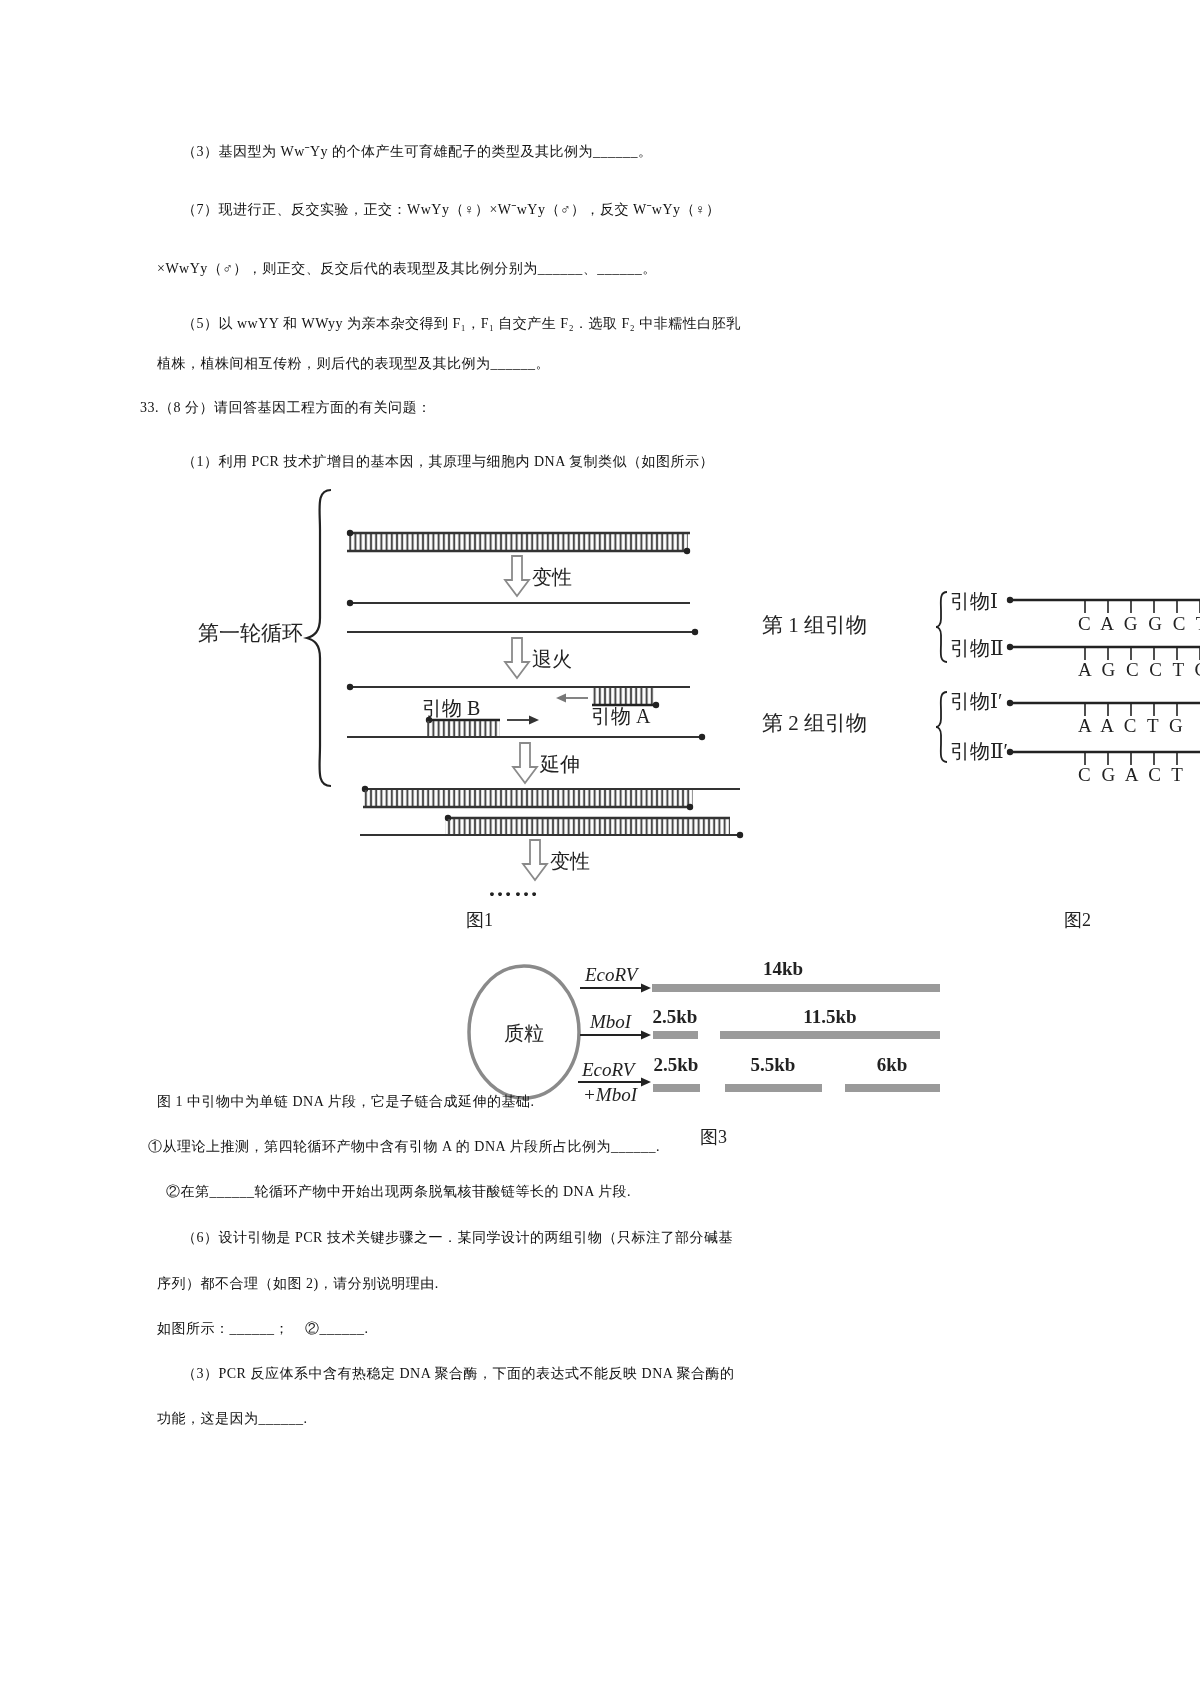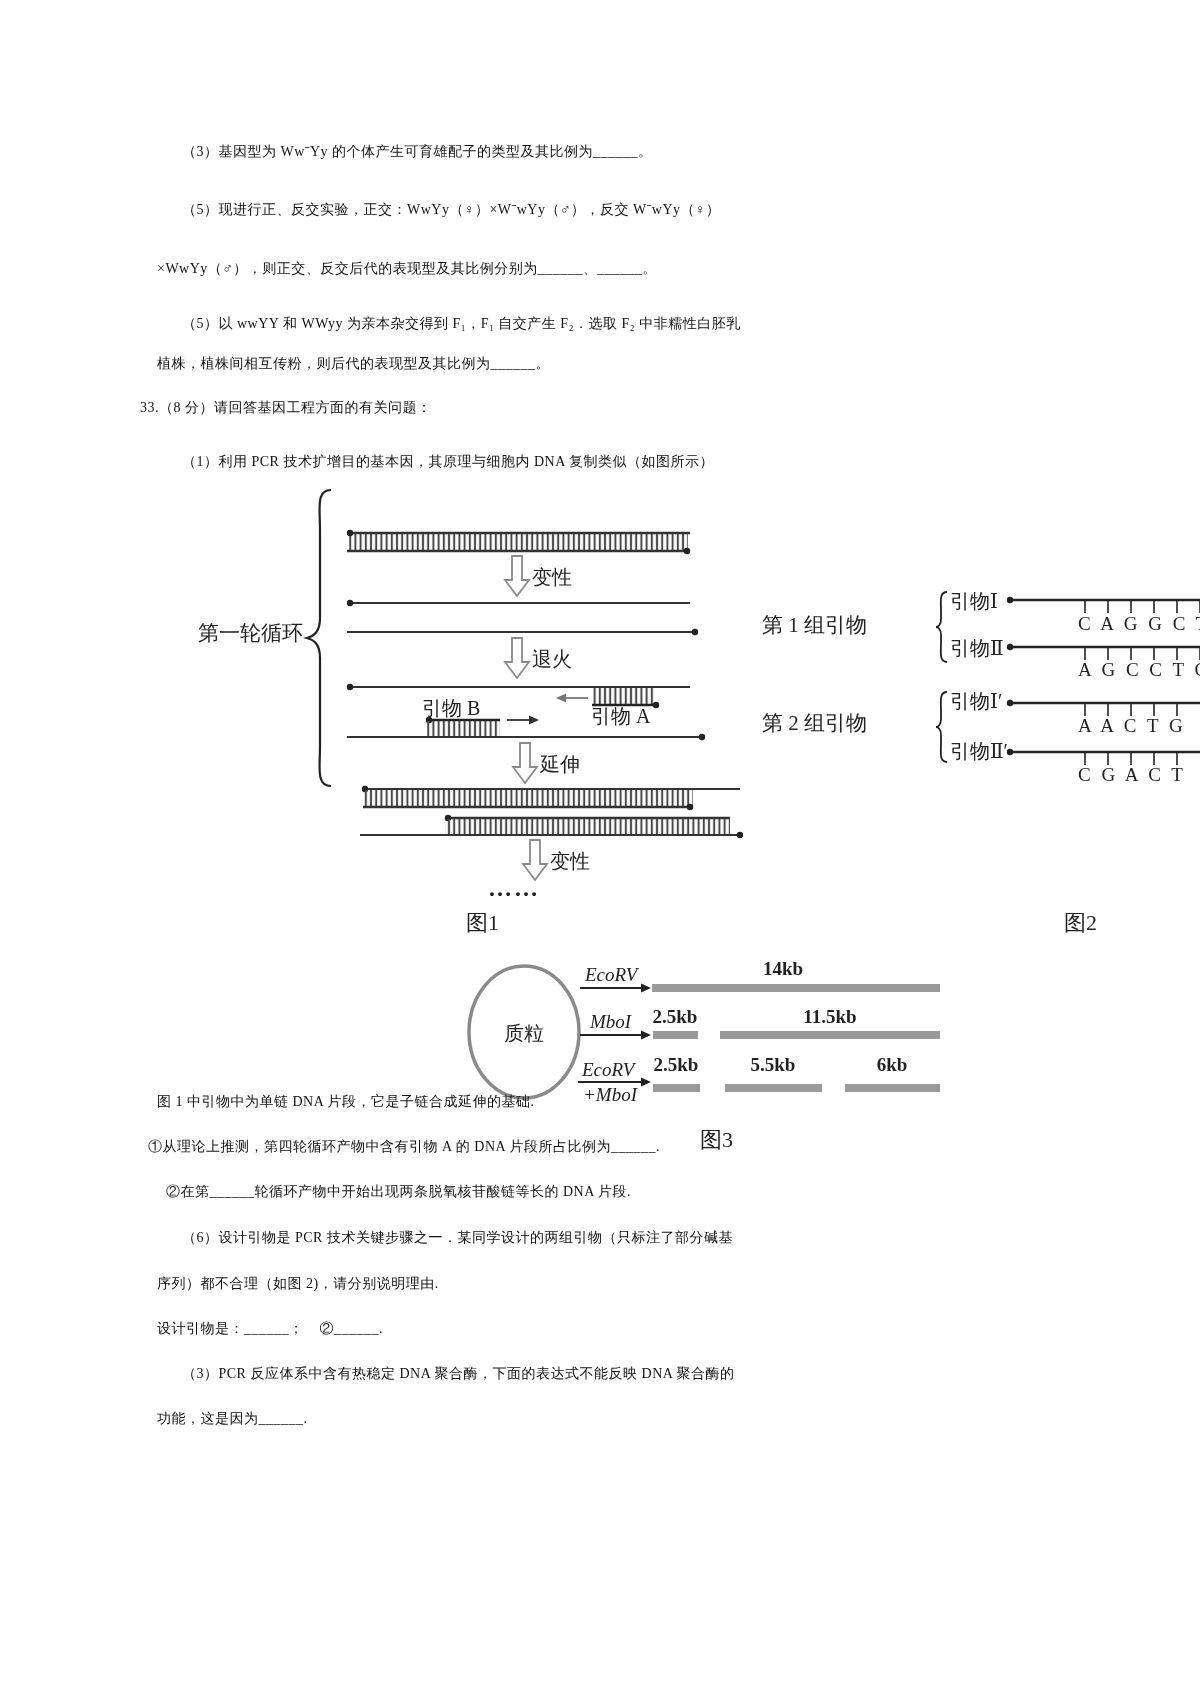--- a/index.html
+++ b/index.html
@@ -6,30 +6,30 @@
   body{
     width:1200px;height:1698px;position:relative;background:#ffffff;
     font-family:"Liberation Serif","DejaVu Serif",serif;color:#111;
   }
   .tline{
     position:absolute;font-size:14px;line-height:28px;white-space:pre;
     letter-spacing:0.5px;
     text-align:center;
   }
   .caption{
-    position:absolute;font-size:22px;color:#222;
+    position:absolute;font-size:18px;color:#222;
   }
   svg text{font-family:"Liberation Serif","DejaVu Serif",serif;fill:#222;}
   .fig{position:absolute;}
 </style>
 </head>
 <body>
 
 <div class="tline" style="top:138px;left:182px">（3）基因型为 WwˉYy 的个体产生可育雄配子的类型及其比例为______。</div>
-<div class="tline" style="top:196px;left:182px">（5）现进行正、反交实验，正交：WwYy（♀）×WˉwYy（♂），反交 WˉwYy（♀）</div>
+<div class="tline" style="top:196px;left:182px">（7）现进行正、反交实验，正交：WwYy（♀）×WˉwYy（♂），反交 WˉwYy（♀）</div>
 <div class="tline" style="top:255px;left:157px">×WwYy（♂），则正交、反交后代的表现型及其比例分别为______、______。</div>
 <div class="tline" style="top:310px;left:182px">（5）以 wwYY 和 WWyy 为亲本杂交得到 F₁，F₁ 自交产生 F₂．选取 F₂ 中非糯性白胚乳</div>
 <div class="tline" style="top:350px;left:157px">植株，植株间相互传粉，则后代的表现型及其比例为______。</div>
 <div class="tline" style="top:394px;left:140px">33.（8 分）请回答基因工程方面的有关问题：</div>
 <div class="tline" style="top:448px;left:182px">（1）利用 PCR 技术扩增目的基本因，其原理与细胞内 DNA 复制类似（如图所示）</div>
 
 <svg class="fig" style="left:150px;top:480px" width="1050" height="470" viewBox="0 0 1050 470">
   <defs>
     <pattern id="hatch" width="5.2" height="8" patternUnits="userSpaceOnUse">
       <line x1="2.6" y1="0" x2="2.6" y2="8" stroke="#4a4a4a" stroke-width="2.1"></line>
@@ -233,15 +233,15 @@
   </g>
 </svg>
 
 <div class="caption" style="left:700px;top:1125px">图3</div>
 
 <div class="tline" style="top:1088px;left:157px">图 1 中引物中为单链 DNA 片段，它是子链合成延伸的基础.</div>
 <div class="tline" style="top:1133px;left:148px">①从理论上推测，第四轮循环产物中含有引物 A 的 DNA 片段所占比例为______.</div>
 <div class="tline" style="top:1178px;left:166px">②在第______轮循环产物中开始出现两条脱氧核苷酸链等长的 DNA 片段.</div>
 <div class="tline" style="top:1224px;left:182px">（6）设计引物是 PCR 技术关键步骤之一．某同学设计的两组引物（只标注了部分碱基</div>
 <div class="tline" style="top:1270px;left:157px">序列）都不合理（如图 2)，请分别说明理由.</div>
-<div class="tline" style="top:1315px;left:157px">设计引物是：______；    ②______.</div>
+<div class="tline" style="top:1315px;left:157px">如图所示：______；    ②______.</div>
 <div class="tline" style="top:1360px;left:182px">（3）PCR 反应体系中含有热稳定 DNA 聚合酶，下面的表达式不能反映 DNA 聚合酶的</div>
 <div class="tline" style="top:1405px;left:157px">功能，这是因为______.</div>
 
 </body></html>

